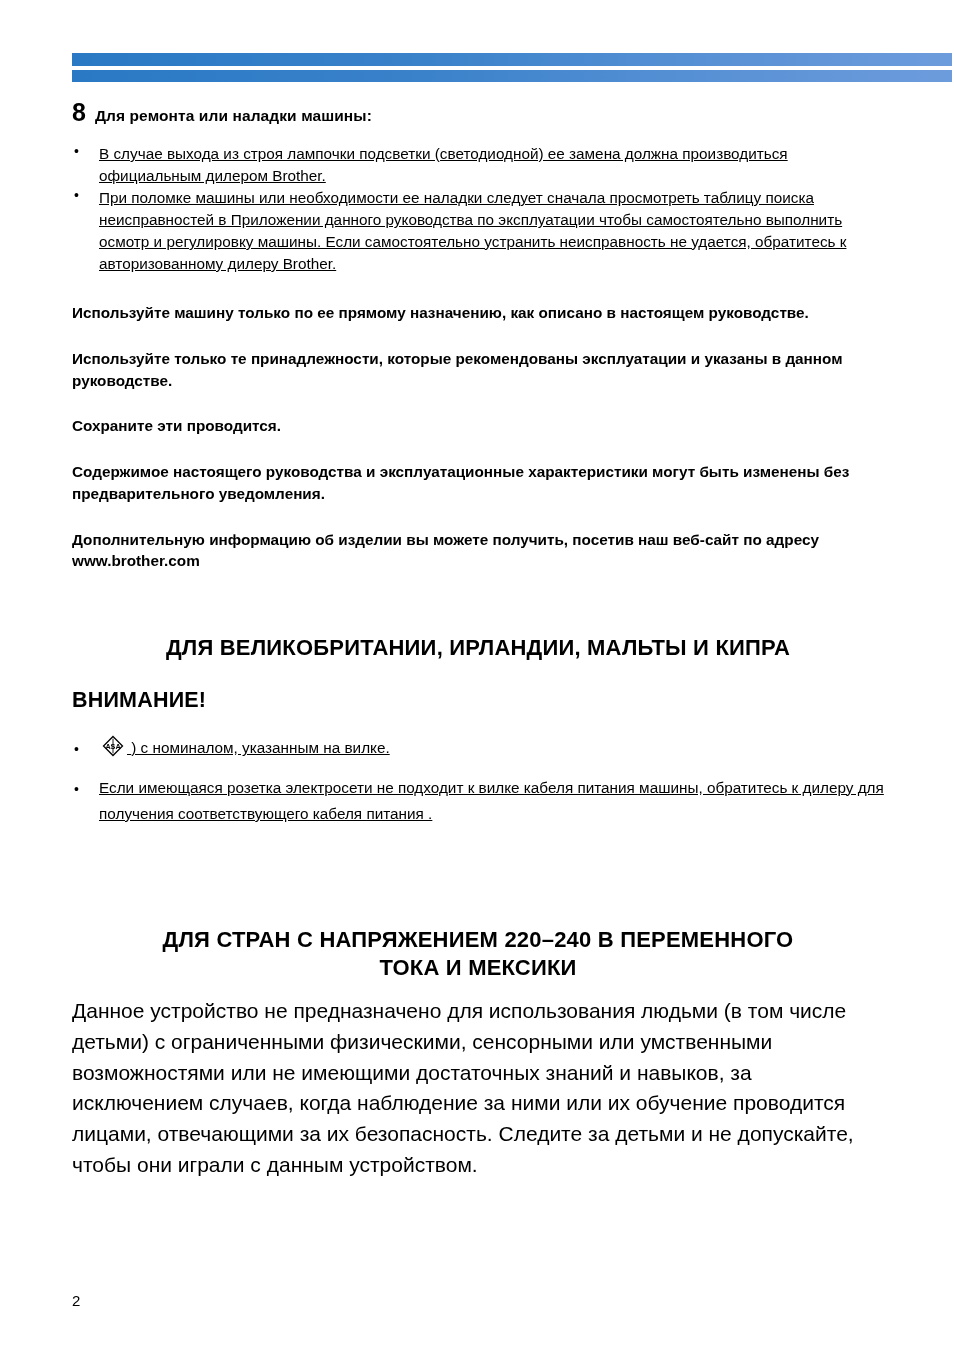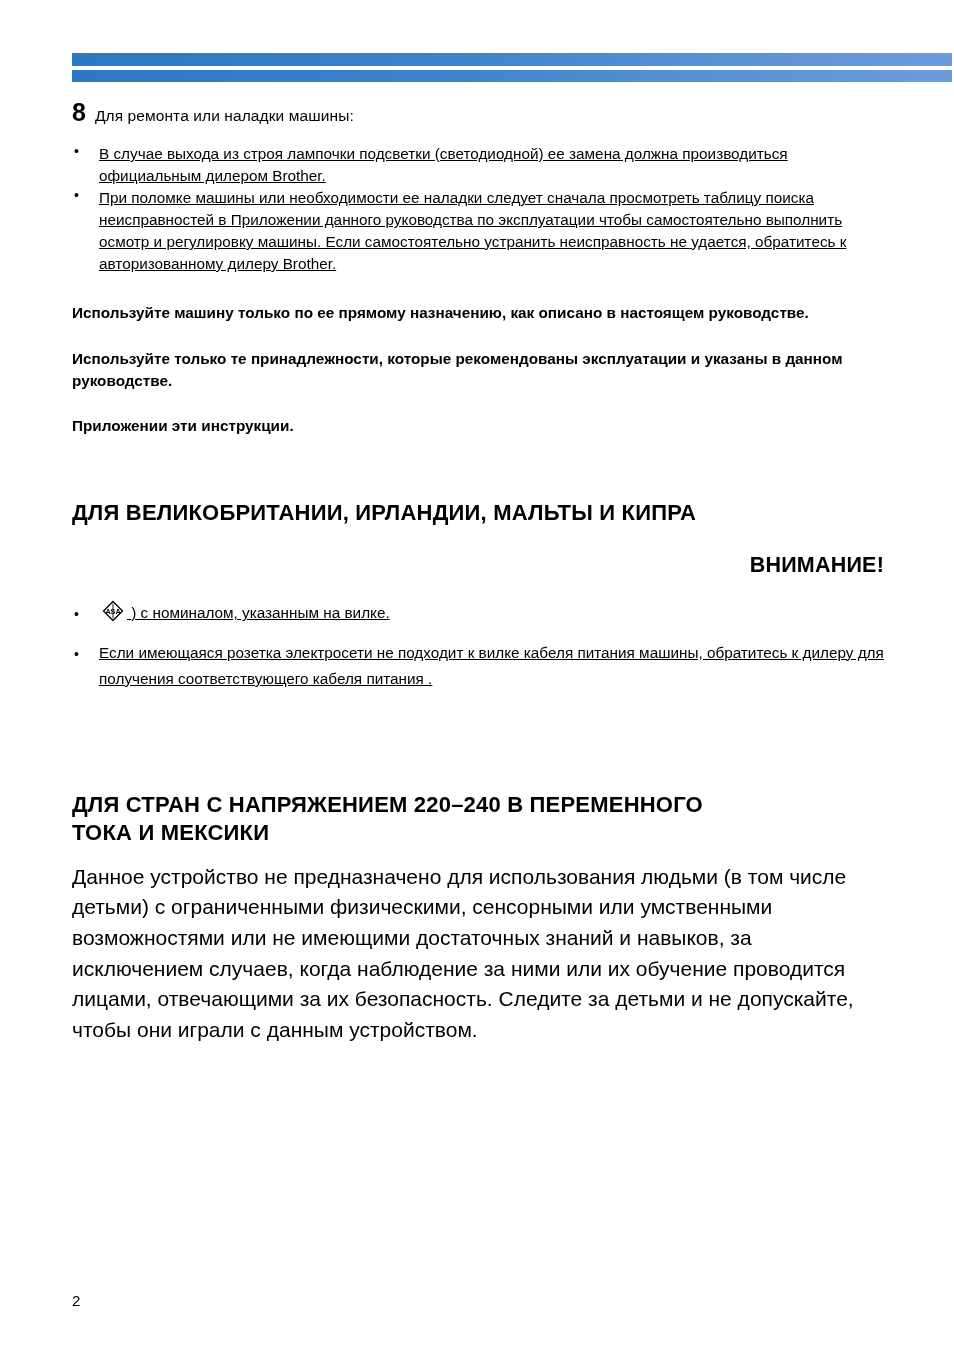--- a/index.html
+++ b/index.html
@@ -55,21 +55,21 @@
     margin-bottom: 18px;
   }
   .num-heading .num {
     font-size: 25px;
     font-weight: bold;
     line-height: 1;
     margin-right: 9px;
   }
   .num-heading .htext {
     font-size: 15.5px;
-    font-weight: normal;
+    font-weight: bold;
     letter-spacing: 0.1px;
   }
 
   
   ul.bullets {
     list-style: none;
     margin: 0 0 0 0;
   }
   ul.bullets li {
     position: relative;
@@ -100,30 +100,30 @@
   p.bold-para {
     font-size: 15.3px;
     font-weight: bold;
     line-height: 1.42;
     margin-top: 24px;
   }
   p.bold-para.first { margin-top: 28px; }
 
   
   h2.center-heading {
-    text-align: left;
+    text-align: center;
     font-size: 22px;
     font-weight: bold;
     line-height: 1.28;
     letter-spacing: 0.2px;
   }
   h2.center-heading.mt-big { margin-top: 62px; }
 
   h3.left-heading {
-    text-align: right;
+    text-align: left;
     font-size: 21.5px;
     font-weight: bold;
     margin-top: 26px;
     letter-spacing: 0.2px;
   }
 
   
   .asta-mark {
     display: inline-block;
     vertical-align: -4px;
@@ -168,21 +168,23 @@
       <span class="htext">Для ремонта или наладки машины:</span>
     </div>
 
     <ul class="bullets">
       <li>В случае выхода из строя лампочки подсветки (светодиодной) ее замена должна производиться официальным дилером Brother.</li>
       <li>При поломке машины или необходимости ее наладки следует сначала просмотреть таблицу поиска неисправностей в Приложении данного руководства по эксплуатации чтобы самостоятельно выполнить осмотр и регулировку машины. Если самостоятельно устранить неисправность не удается, обратитесь к авторизованному дилеру Brother.</li>
     </ul>
 
     <p class="bold-para first">Используйте машину только по ее прямому назначению, как описано в настоящем руководстве.</p>
     <p class="bold-para">Используйте только те принадлежности, которые рекомендованы эксплуатации и указаны в данном руководстве.</p>
-    <p class="bold-para">Приложении эти инструкции.</p>
+    <p class="bold-para">Сохраните эти проводится.</p>
+    <p class="bold-para">Содержимое настоящего руководства и эксплуатационные характеристики могут быть изменены без предварительного уведомления.</p>
+    <p class="bold-para">Дополнительную информацию об изделии вы можете получить, посетив наш веб-сайт по адресу www.brother.com</p>
 
     <h2 class="center-heading mt-big">ДЛЯ ВЕЛИКОБРИТАНИИ, ИРЛАНДИИ, МАЛЬТЫ И КИПРА</h2>
 
     <h3 class="left-heading">ВНИМАНИЕ!</h3>
 
     <ul class="bullets spaced" style="margin-top:22px;">
       <li>
         <span class="asta-mark">
           <svg viewBox="0 0 22 22" width="22" height="22">
             <polygon points="11,1.5 20.5,11 11,20.5 1.5,11" fill="none" stroke="#000000" stroke-width="1.3"></polygon>

